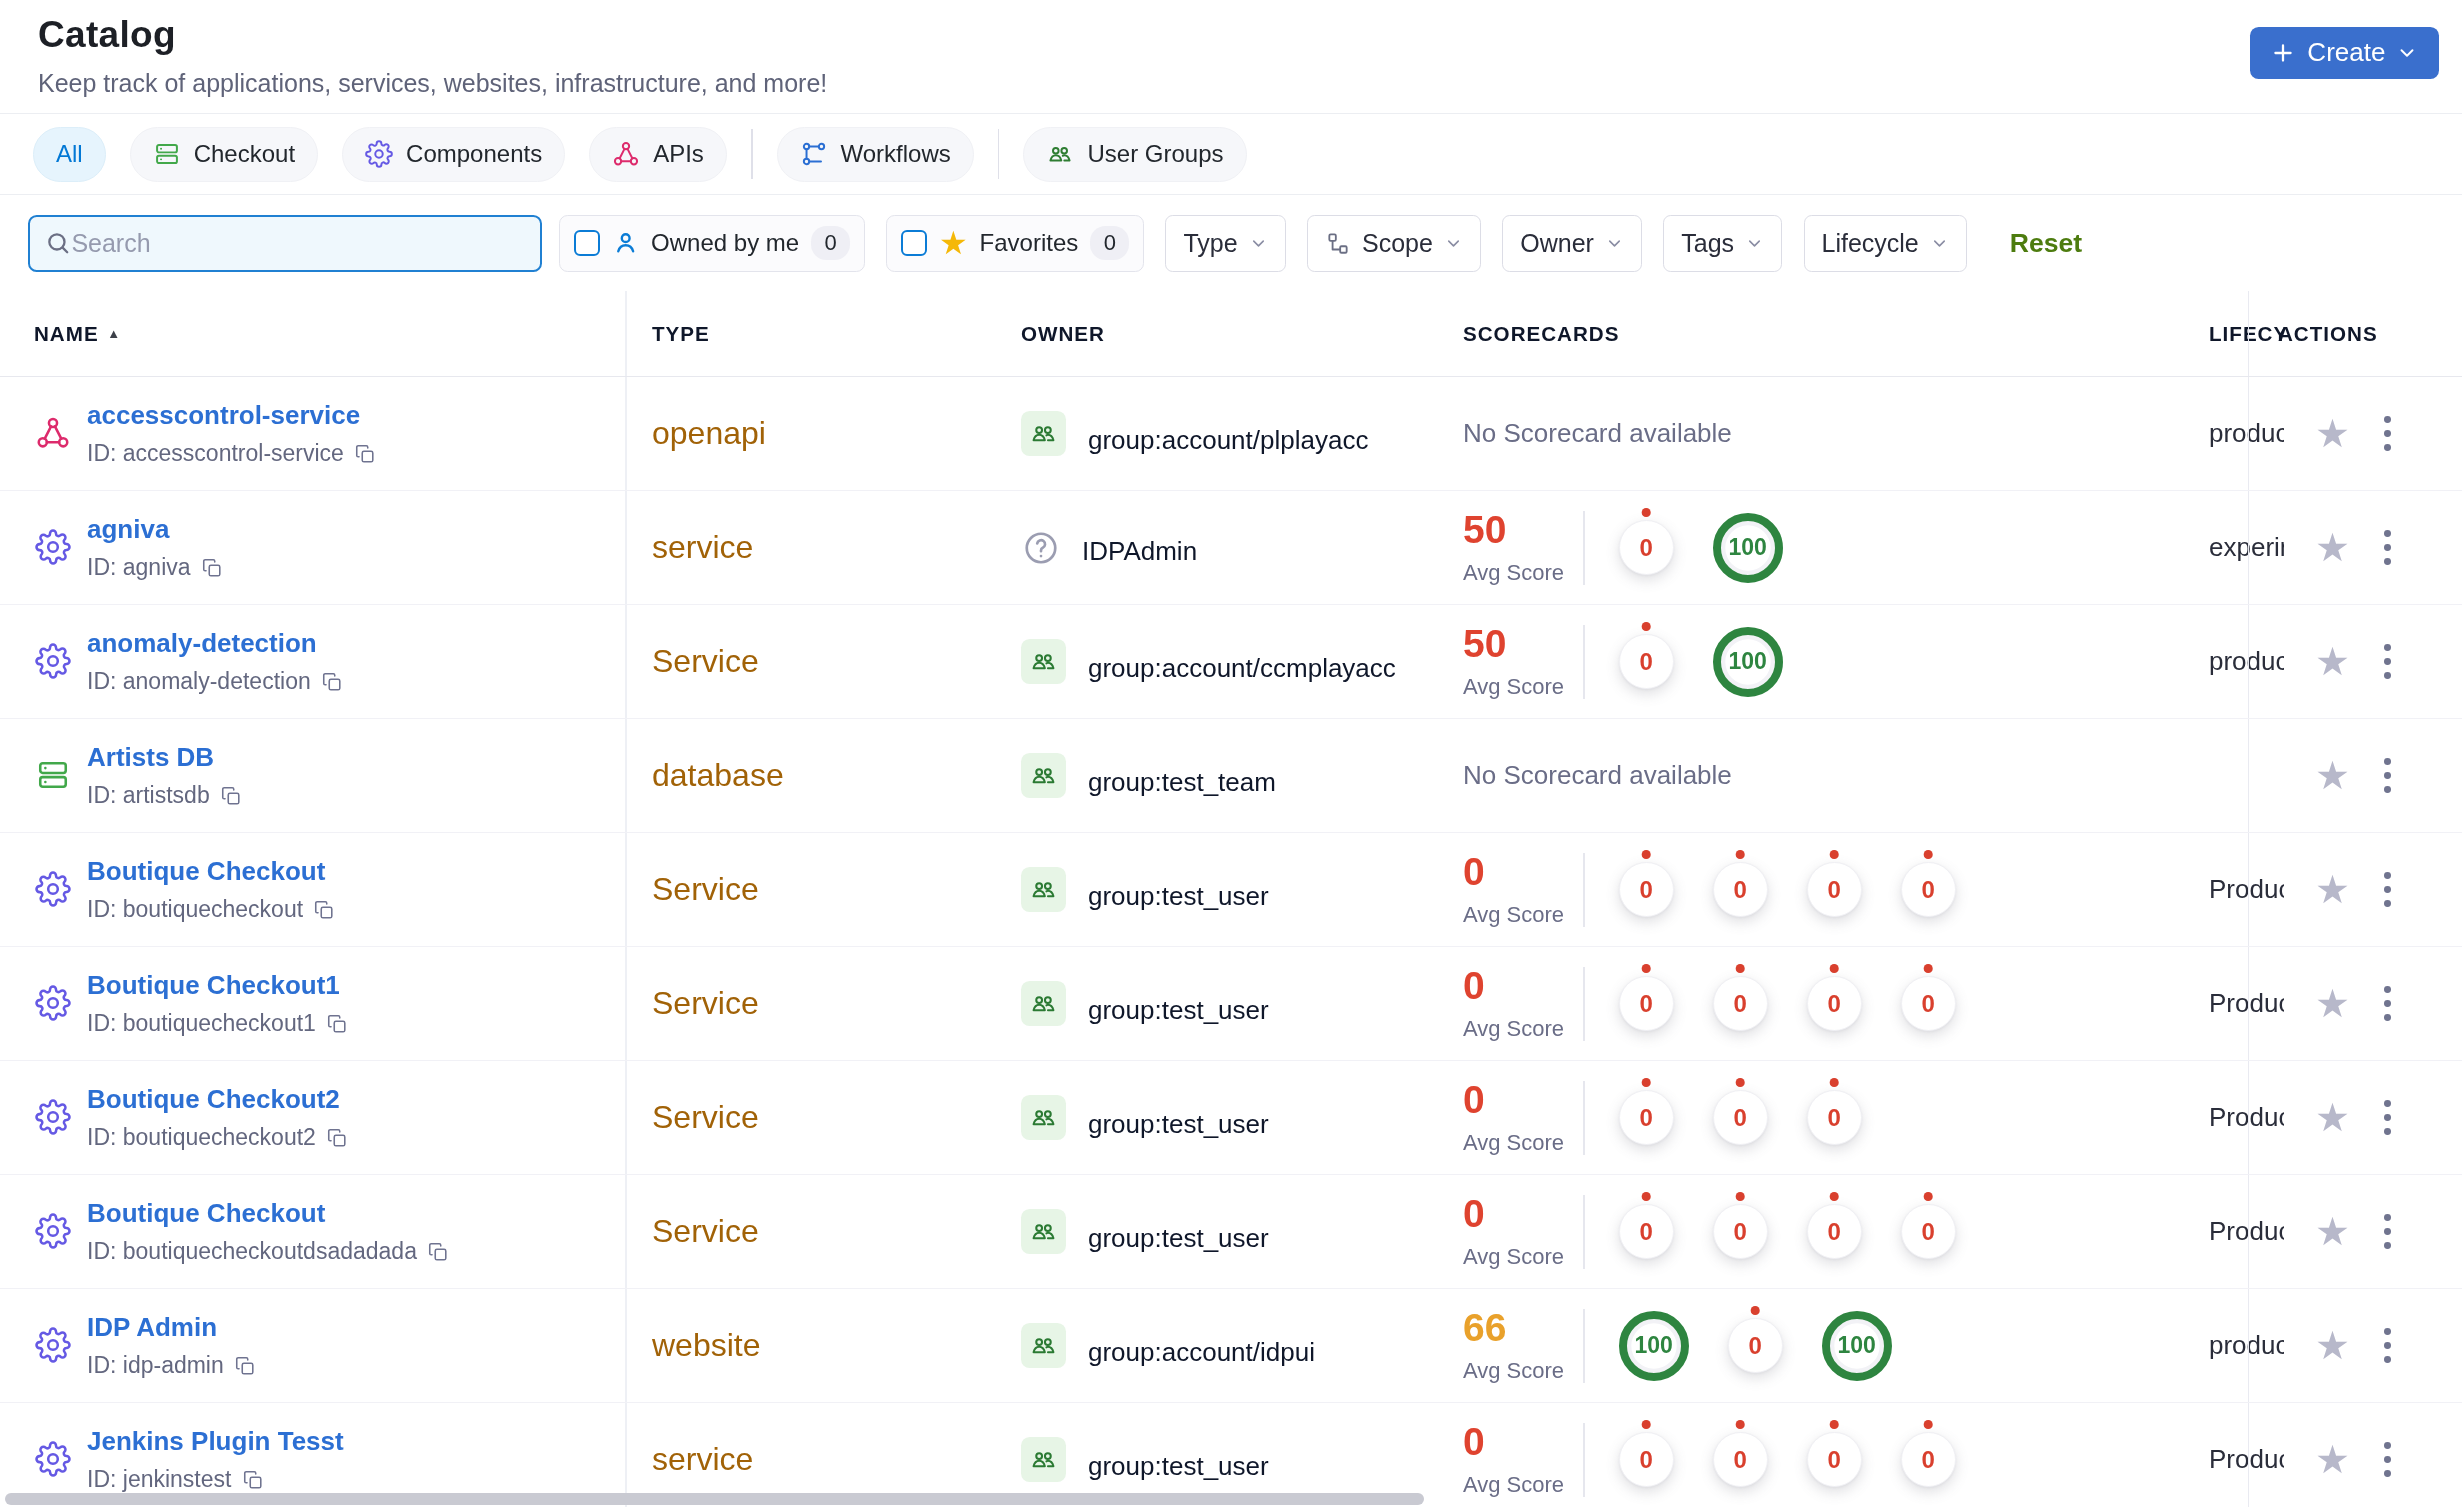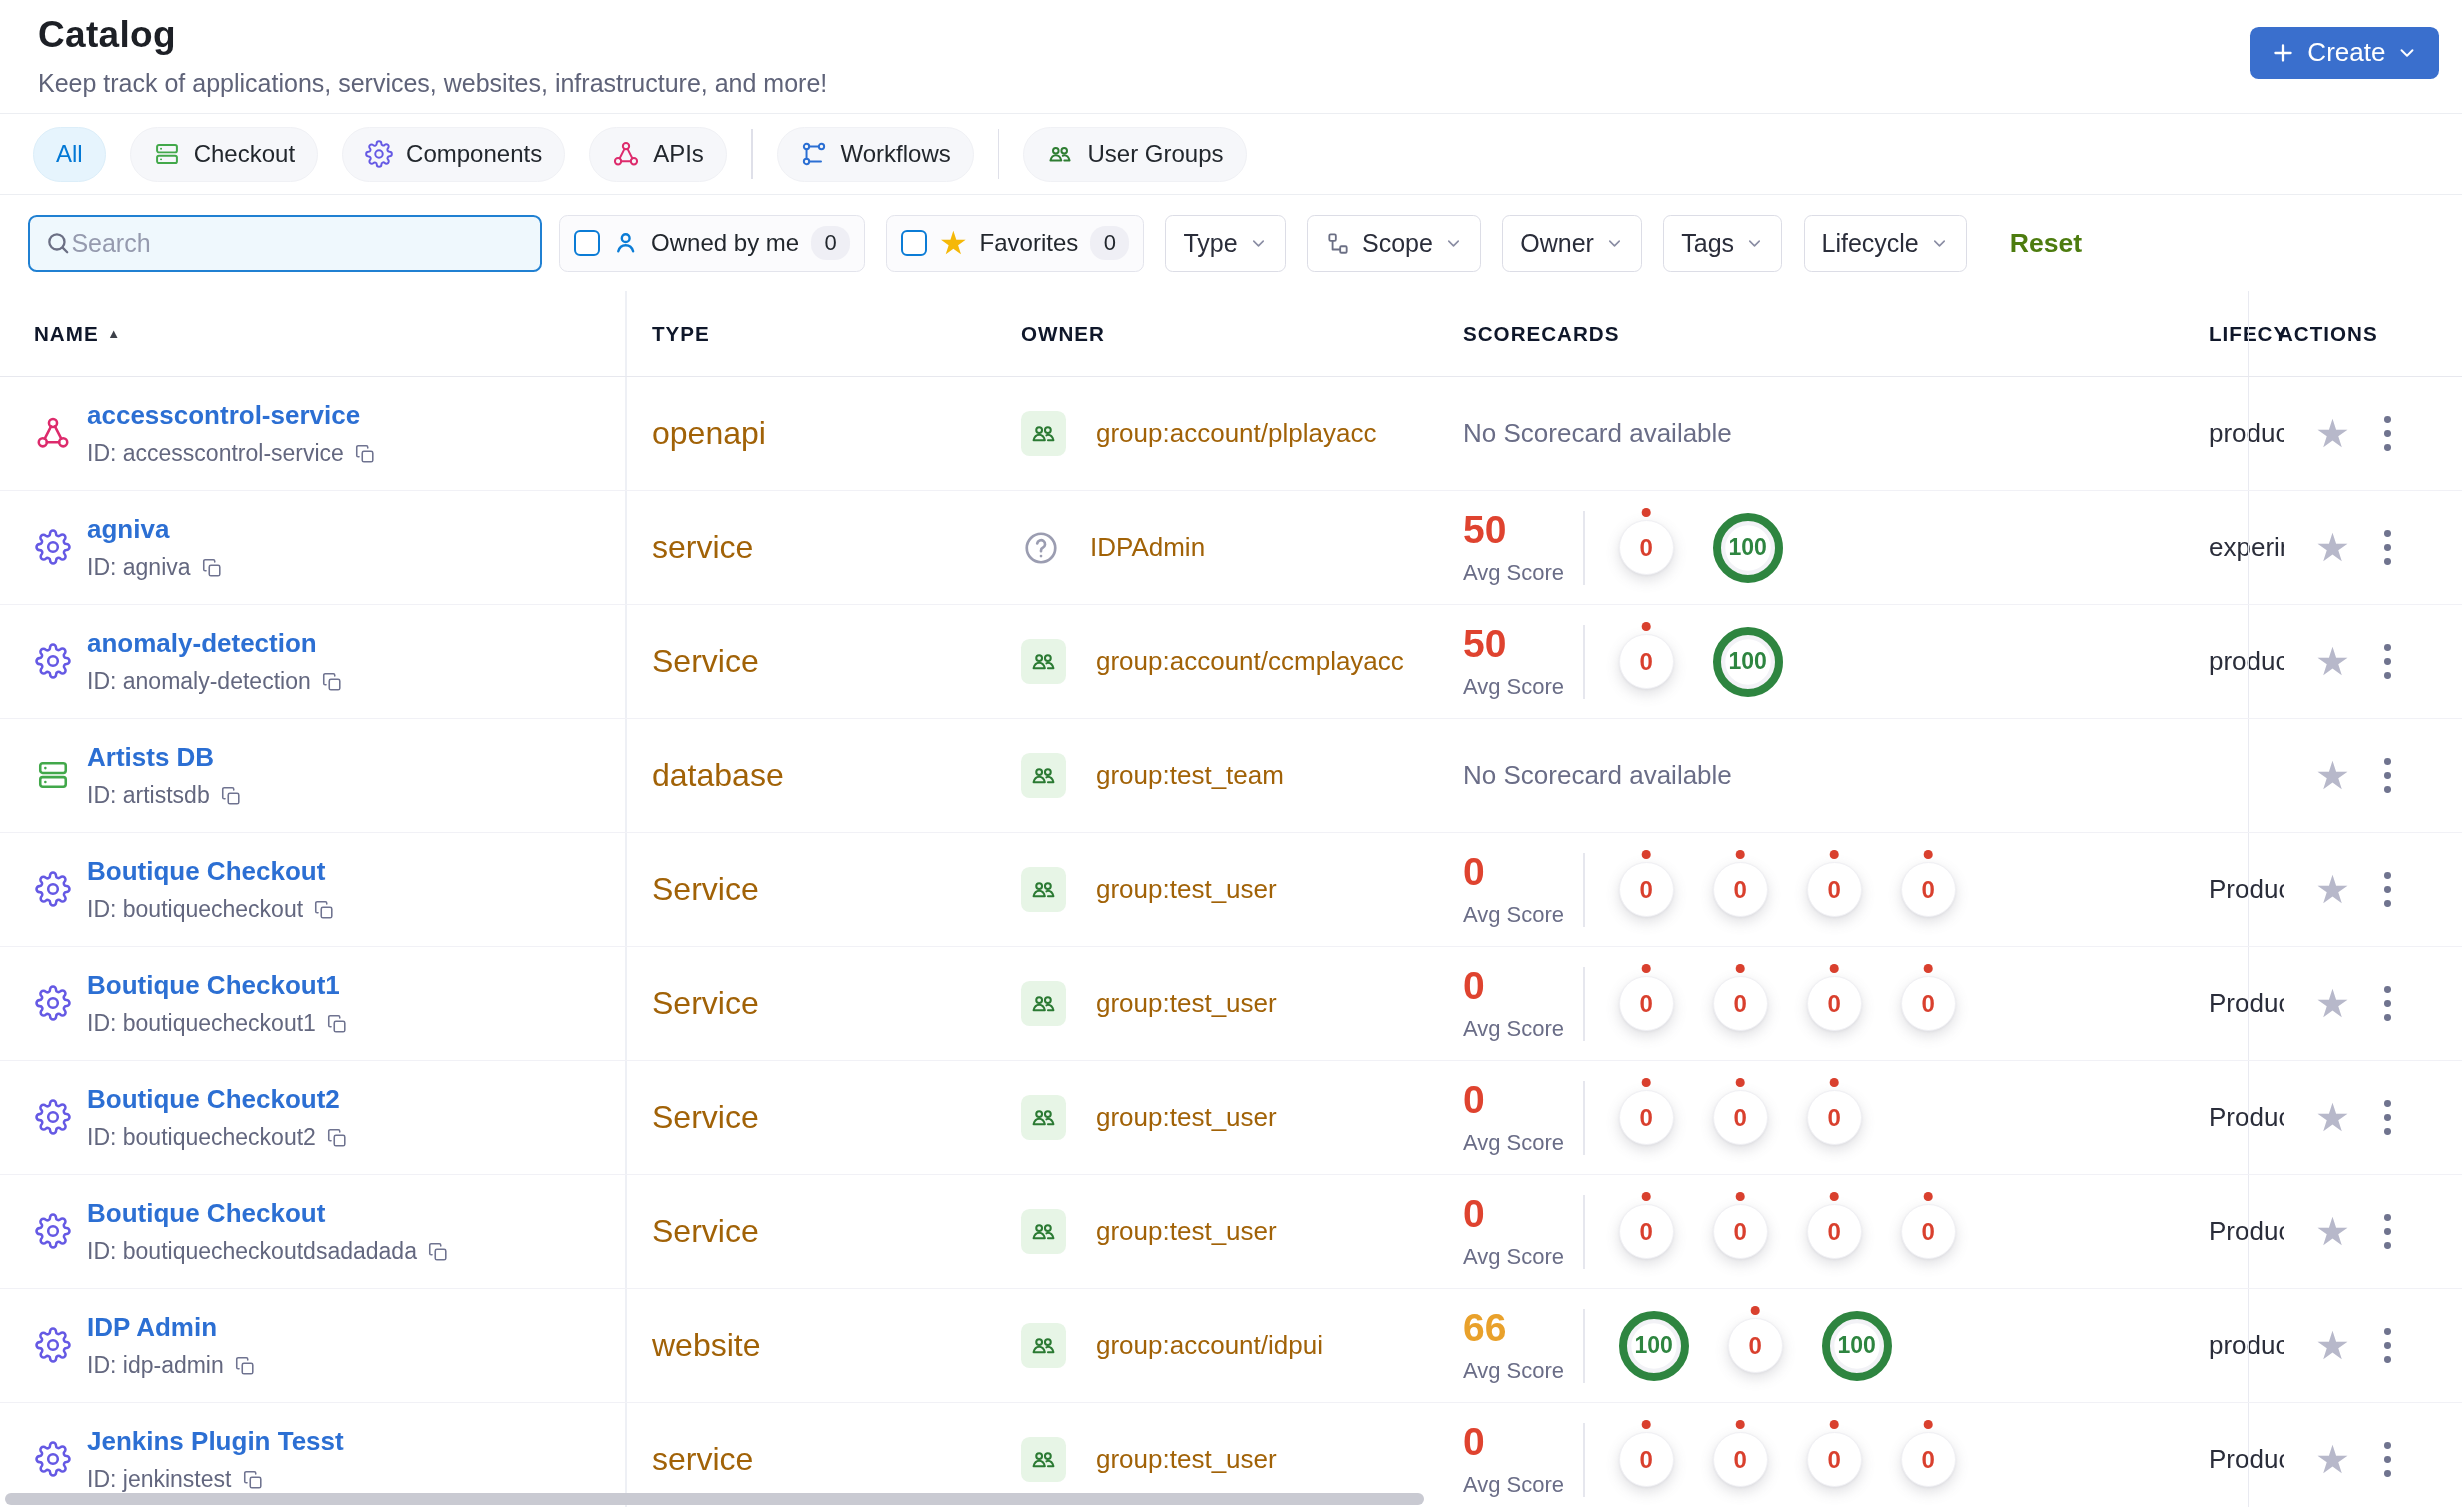--- a/index.html
+++ b/index.html
@@ -67,21 +67,21 @@
   .row { position:relative; height:114px; border-bottom:1.7px solid #f1f1f6; }
   .name-cell { display:flex; align-items:center; gap:15px; }
   .row-icon { width:38px; height:38px; flex:none; display:flex; align-items:center; justify-content:center; }
   .row-icon.gear { color:#6559e4; }
   .row-icon.webhook { color:#dd2b6c; }
   .row-icon.database { color:#42a84a; }
   .nm { font-size:26px; font-weight:700; color:#2c6fd3; text-decoration:none; display:block; margin-bottom:9.4px; cursor:pointer; }
   .idl { display:flex; align-items:center; gap:10.3px; font-size:23px; color:#63677f; }
   .cpy { color:#6f7390; display:flex; cursor:pointer; }
   .type-text { font-size:32px; color:#a16207; }
-  .owner { display:flex; align-items:center; gap:30px; font-size:26px; color:#a16207; }
+  .owner { display:flex; align-items:flex-end; gap:22px; font-size:26px; color:#0f172a; }
   .owner-badge { width:45px; height:45px; border-radius:8.6px; background:#e7f5e6; color:#2b7a33;
     display:flex; align-items:center; justify-content:center; flex:none; }
   .owner-q { width:39px; height:39px; color:#9b9db1; display:flex; align-items:center; justify-content:center; flex:none; }
 
   .score-wrap { display:flex; align-items:center; }
   .avg { width:94px; }
   .avg-num { font-size:39px; font-weight:700; line-height:1; }
   .avg-num.red { color:#df432f; }
   .avg-num.amber { color:#e9a12b; }
   .avg-lbl { font-size:22px; color:#6a6d87; margin-top:11px; white-space:nowrap; }

